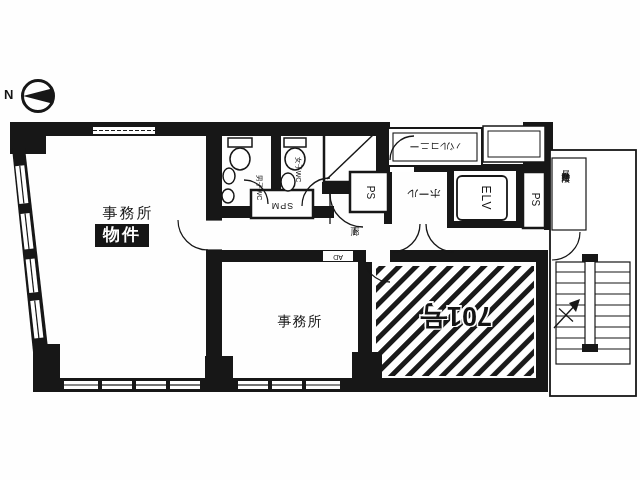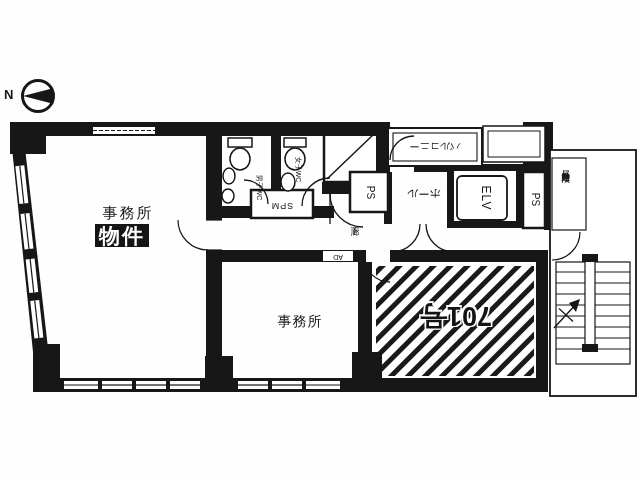--- a/index.html
+++ b/index.html
@@ -164,21 +164,21 @@
 
   <g>
     <circle cx="38" cy="96" r="15.5" fill="none" stroke="#171717" stroke-width="3"></circle>
     <polygon points="23,96 52,88.5 52,103.5" fill="#171717"></polygon>
   </g>
 </svg>
 
 <div class="lbl" style="left:4px;top:88px;width:16px;font-size:13px;font-weight:bold;">N</div>
 
 <div class="lbl ctr" style="left:96px;top:205px;width:64px;font-size:15px;letter-spacing:2px;">事務所</div>
-<div class="lbl badge" style="left:95px;top:224px;width:54px;height:23px;font-size:21px;letter-spacing:2px;">物件</div>
+<div class="lbl badge" style="left:95px;top:224px;width:54px;height:23px;font-size:17px;letter-spacing:2px;">物件</div>
 
 <div class="lbl ctr" style="left:268px;top:314px;width:64px;font-size:14px;letter-spacing:1px;">事務所</div>
 
 <div class="lbl ctr rot180 halo" style="left:398px;top:300px;width:116px;font-size:27px;font-weight:800;">701号</div>
 
 <div class="lbl ctr rot180" style="left:398px;top:188px;width:52px;font-size:11px;">ホール</div>
 
 <div class="lbl ctr rot180" style="left:398px;top:141px;width:74px;font-size:10px;">バルコニー</div>
 
 <div class="lbl ctr rot90" style="left:465px;top:191px;width:40px;height:14px;font-size:12px;letter-spacing:1px;">ELV</div>

